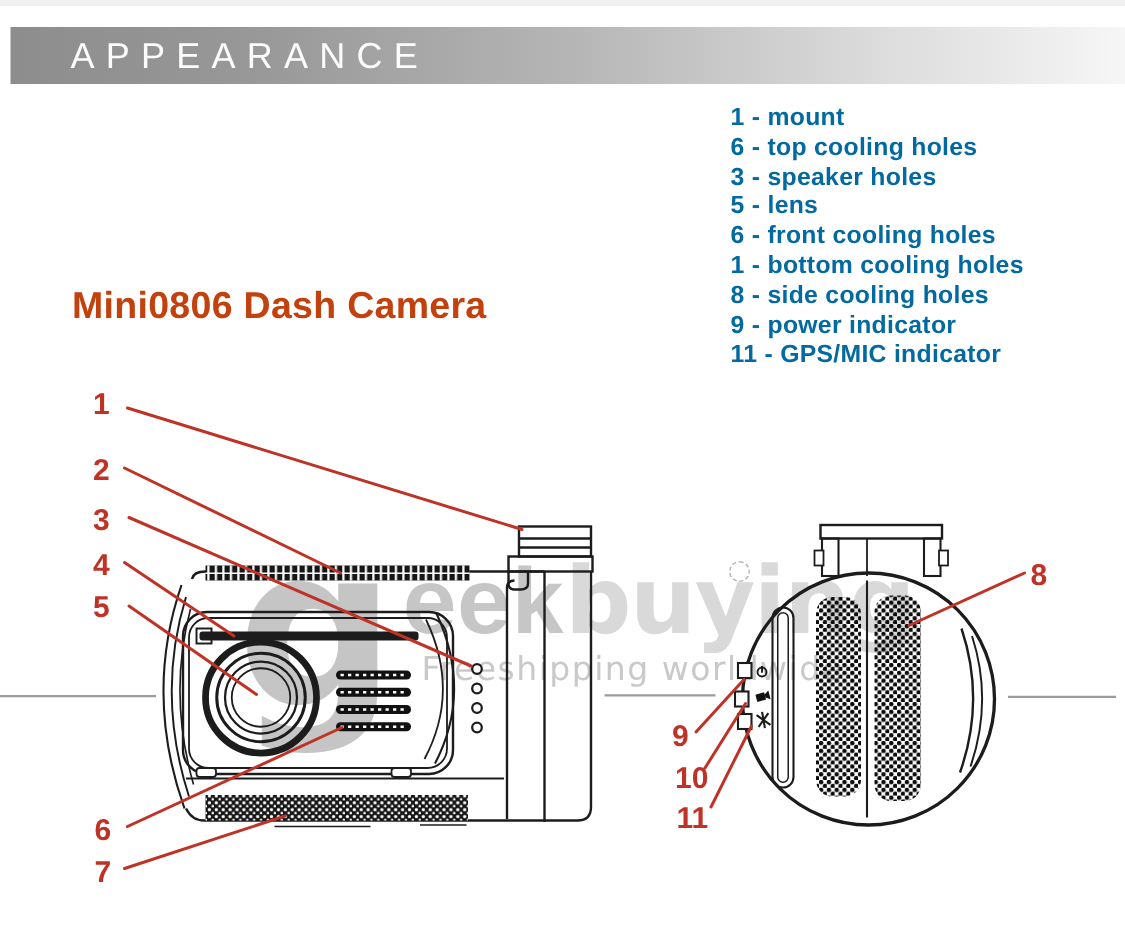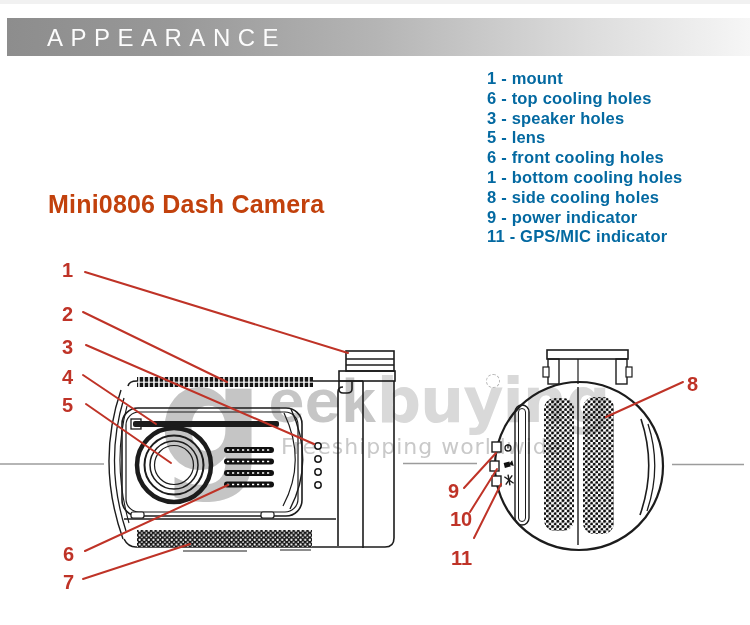--- a/index.html
+++ b/index.html
@@ -37,21 +37,21 @@
   .co1  { left:62px;  top:260px; }
   .co2  { left:62px;  top:304px; }
   .co3  { left:62px;  top:337px; }
   .co4  { left:62px;  top:367px; }
   .co5  { left:62px;  top:395px; }
   .co6  { left:63px;  top:544px; }
   .co7  { left:63px;  top:572px; }
   .co8  { left:687px; top:374px; }
   .co9  { left:448px; top:481px; }
   .co10 { left:450px; top:509px; }
-  .co11 { left:451px; top:536px;margin-top:12px; }
+  .co11 { left:451px; top:536px; }
 </style>
 </head>
 <body>
 
 <div class="page">
 
   <div class="topbar"></div>
 
   <div class="banner">
     <span class="banner-text">APPEARANCE</span>

